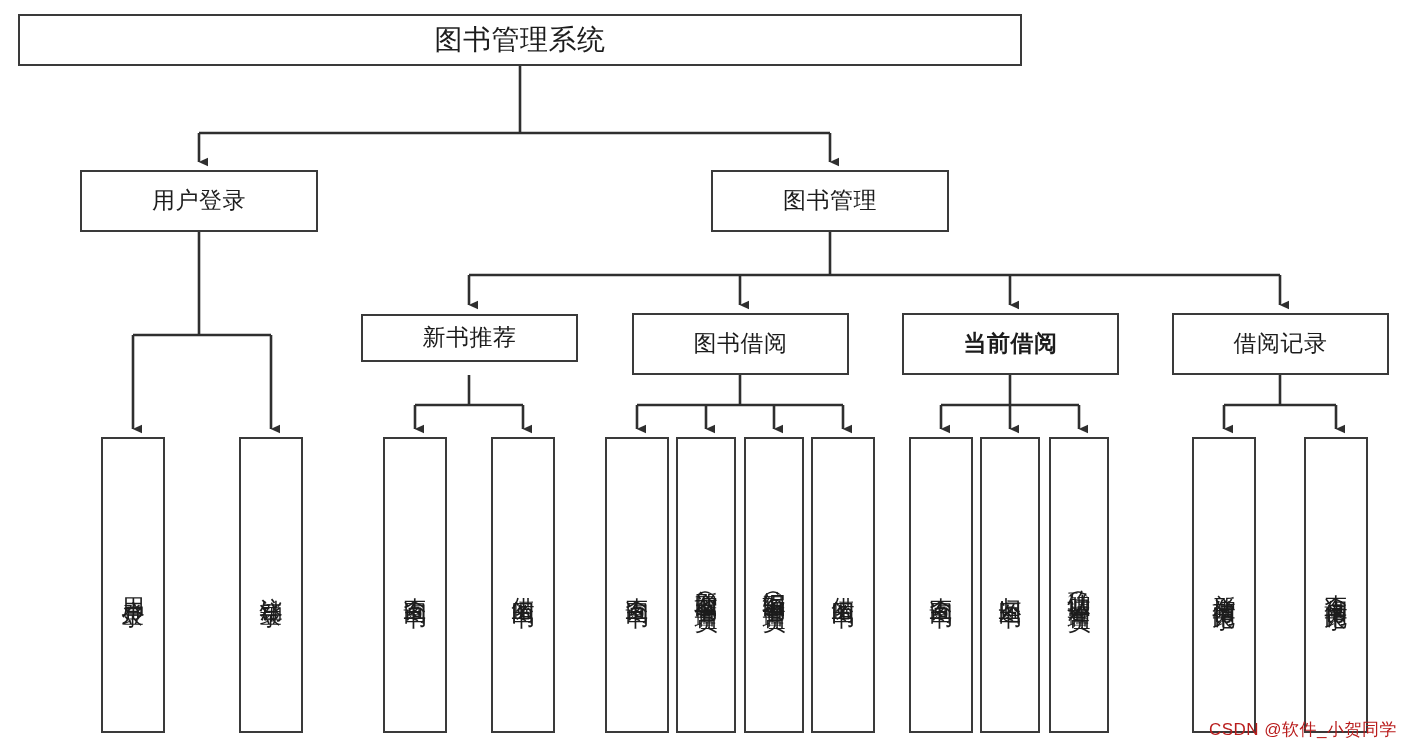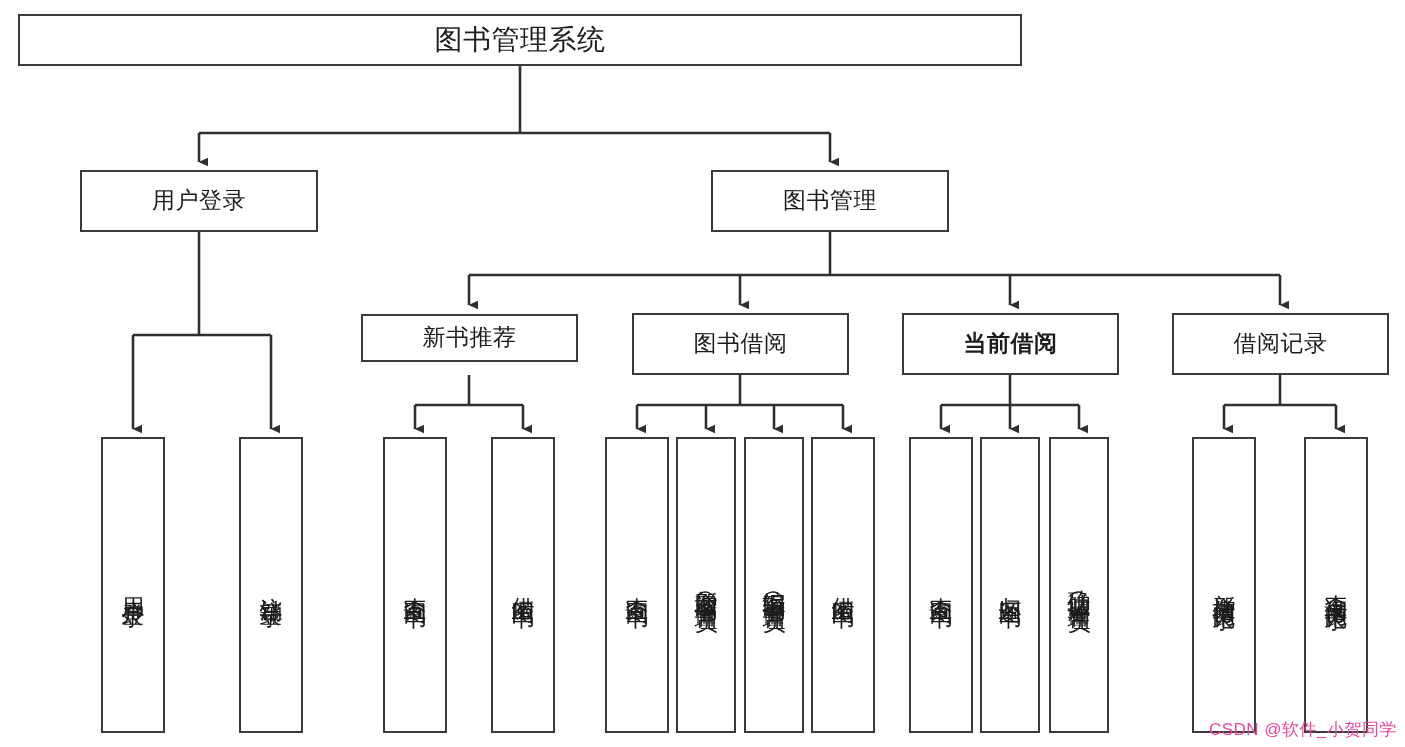--- a/index.html
+++ b/index.html
@@ -57,21 +57,21 @@
     text-orientation: upright;
     font-size: 23px;
     line-height: 1.25;
     letter-spacing: 3px;
     white-space: nowrap;
   }
   #watermark {
     position: absolute;
     right: 8px;
     bottom: 6px;
-    color: #ec4899;
+    color: #b91c1c;
     font-size: 17px;
     letter-spacing: 0.5px;
     user-select: none;
   }
 </style>
 </head>
 <body>
 
 <div id="diagram-root">
 

